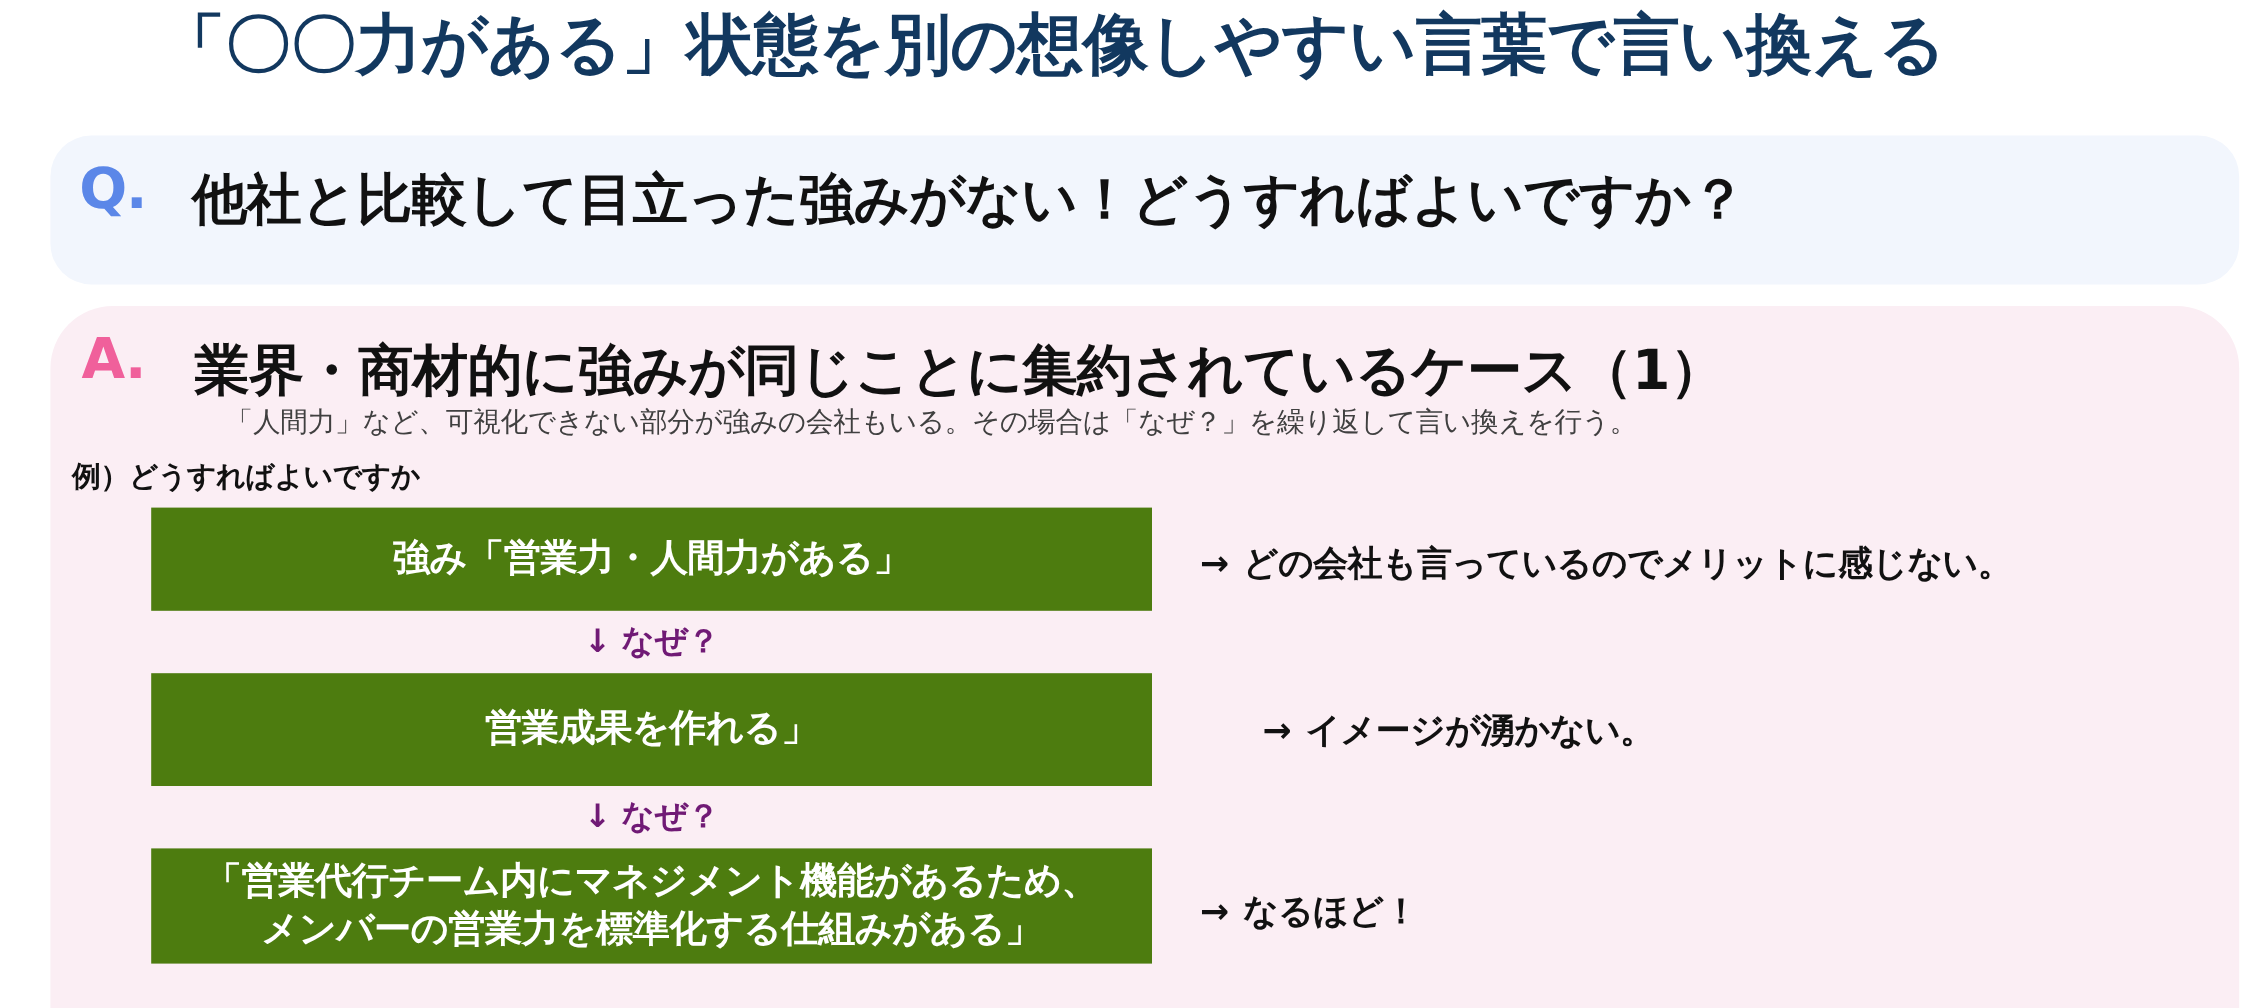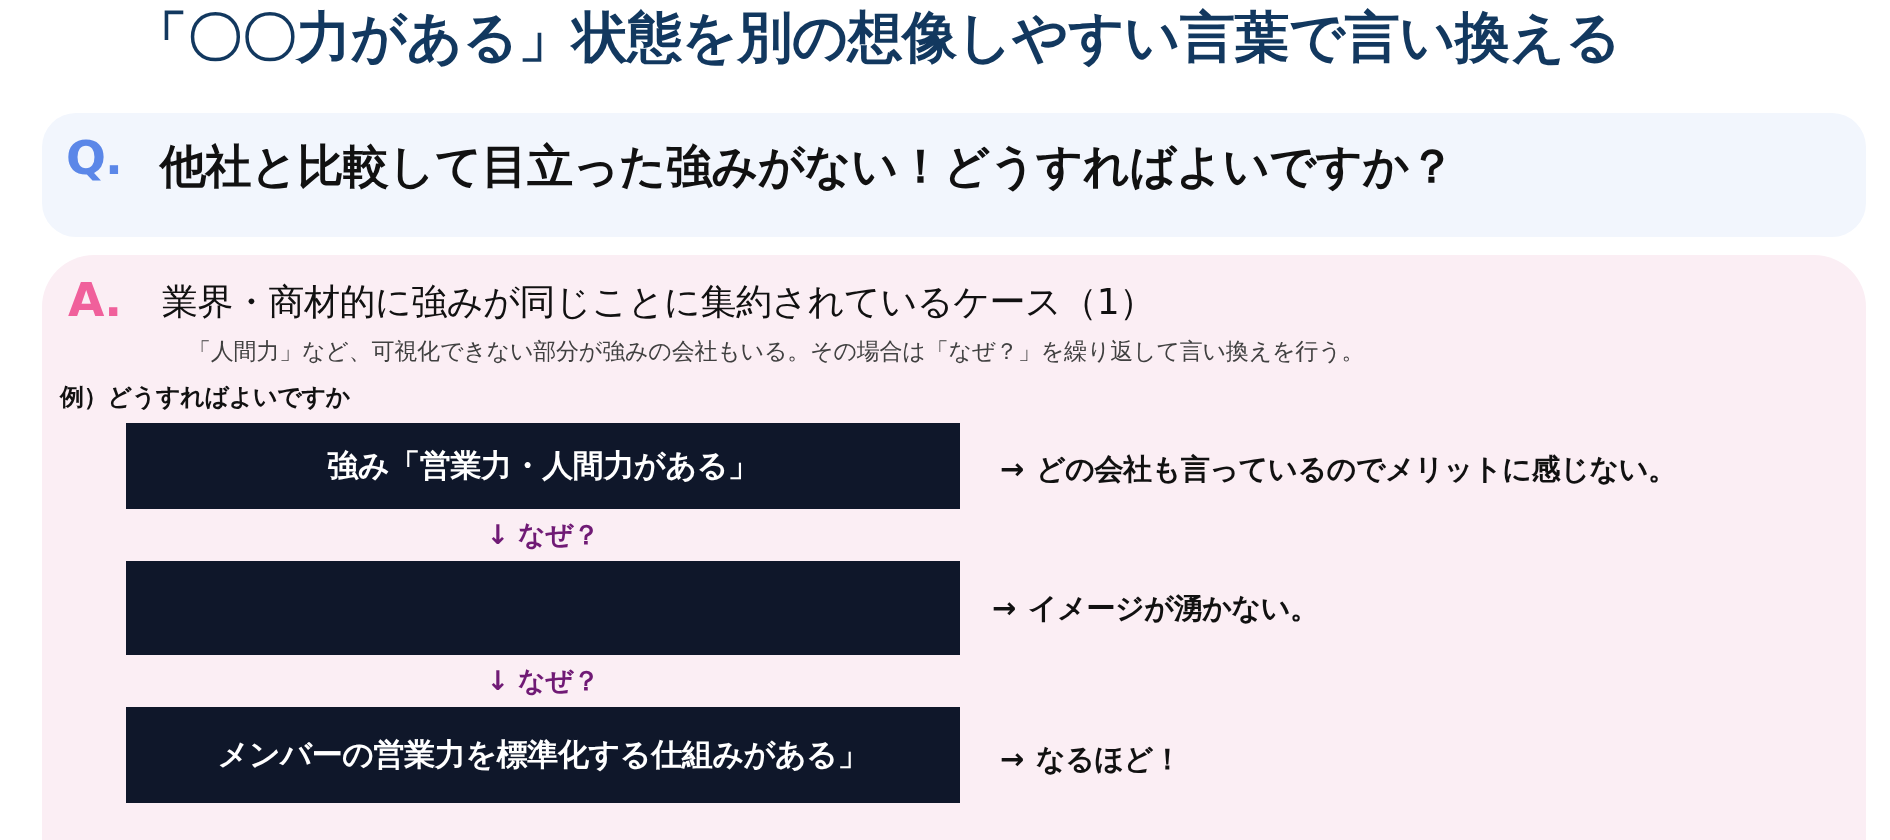--- a/index.html
+++ b/index.html
@@ -77,22 +77,22 @@
     top: 272px;
     font-size: 47px;
     font-weight: 700;
     color: #f0609b;
     letter-spacing: -1px;
   }
   .a-heading {
     position: absolute;
     left: 162px;
     top: 278px;
-    font-size: 36px;
-    font-weight: 400;
+    font-size: 46px;
+    font-weight: 700;
     color: #111111;
     letter-spacing: -0.5px;
     white-space: nowrap;
   }
   .a-note {
     position: absolute;
     left: 188px;
     top: 336px;
     font-size: 23px;
     font-weight: 400;
@@ -113,21 +113,21 @@
 
   
   .flow {
     position: absolute;
     left: 126px;
     top: 423px;
     width: 834px;
   }
   .flow-box {
     width: 834px;
-    background: #0f172a;
+    background: #4d7c0f;
     color: #ffffff;
     font-weight: 700;
     font-size: 31px;
     line-height: 1.28;
     text-align: center;
     letter-spacing: -0.4px;
     display: flex;
     align-items: center;
     justify-content: center;
     box-sizing: border-box;
@@ -150,21 +150,21 @@
   .reaction {
     position: absolute;
     font-size: 29px;
     font-weight: 700;
     color: #111111;
     letter-spacing: -0.4px;
     white-space: nowrap;
   }
   .reaction .arrow { margin-right: 12px; }
   .reaction.r1 { left: 1000px; top: 450px; }
-  .reaction.r2 { left: 992px; top: 589px; }
+  .reaction.r2 { left: 1052px; top: 589px; }
   .reaction.r3 { left: 1000px; top: 740px; }
 </style>
 </head>
 <body>
 
 <div class="slide-title">「〇〇力がある」状態を別の想像しやすい言葉で言い換える</div>
 
 <div class="q-panel"></div>
 <div class="q-mark">Q.</div>
 <div class="q-text">他社と比較して目立った強みがない！どうすればよいですか？</div>
@@ -178,27 +178,29 @@
 <div class="flow">
 
   <div class="flow-box one-line">
     <span>強み「営業力・人間力がある」</span>
   </div>
 
   <div class="flow-connector c1">↓ なぜ？</div>
 
   <div class="flow-box two-line">
     <div>
+      <div>営業成果を作れる」</div>
     </div>
   </div>
 
   <div class="flow-connector c2">↓ なぜ？</div>
 
   <div class="flow-box two-line-tall">
     <div>
+      <div>「営業代行チーム内にマネジメント機能があるため、</div>
       <div>メンバーの営業力を標準化する仕組みがある」</div>
     </div>
   </div>
 
 </div>
 
 <div class="reaction r1">
   <span class="arrow">→</span><span>どの会社も言っているのでメリットに感じない。</span>
 </div>
 

